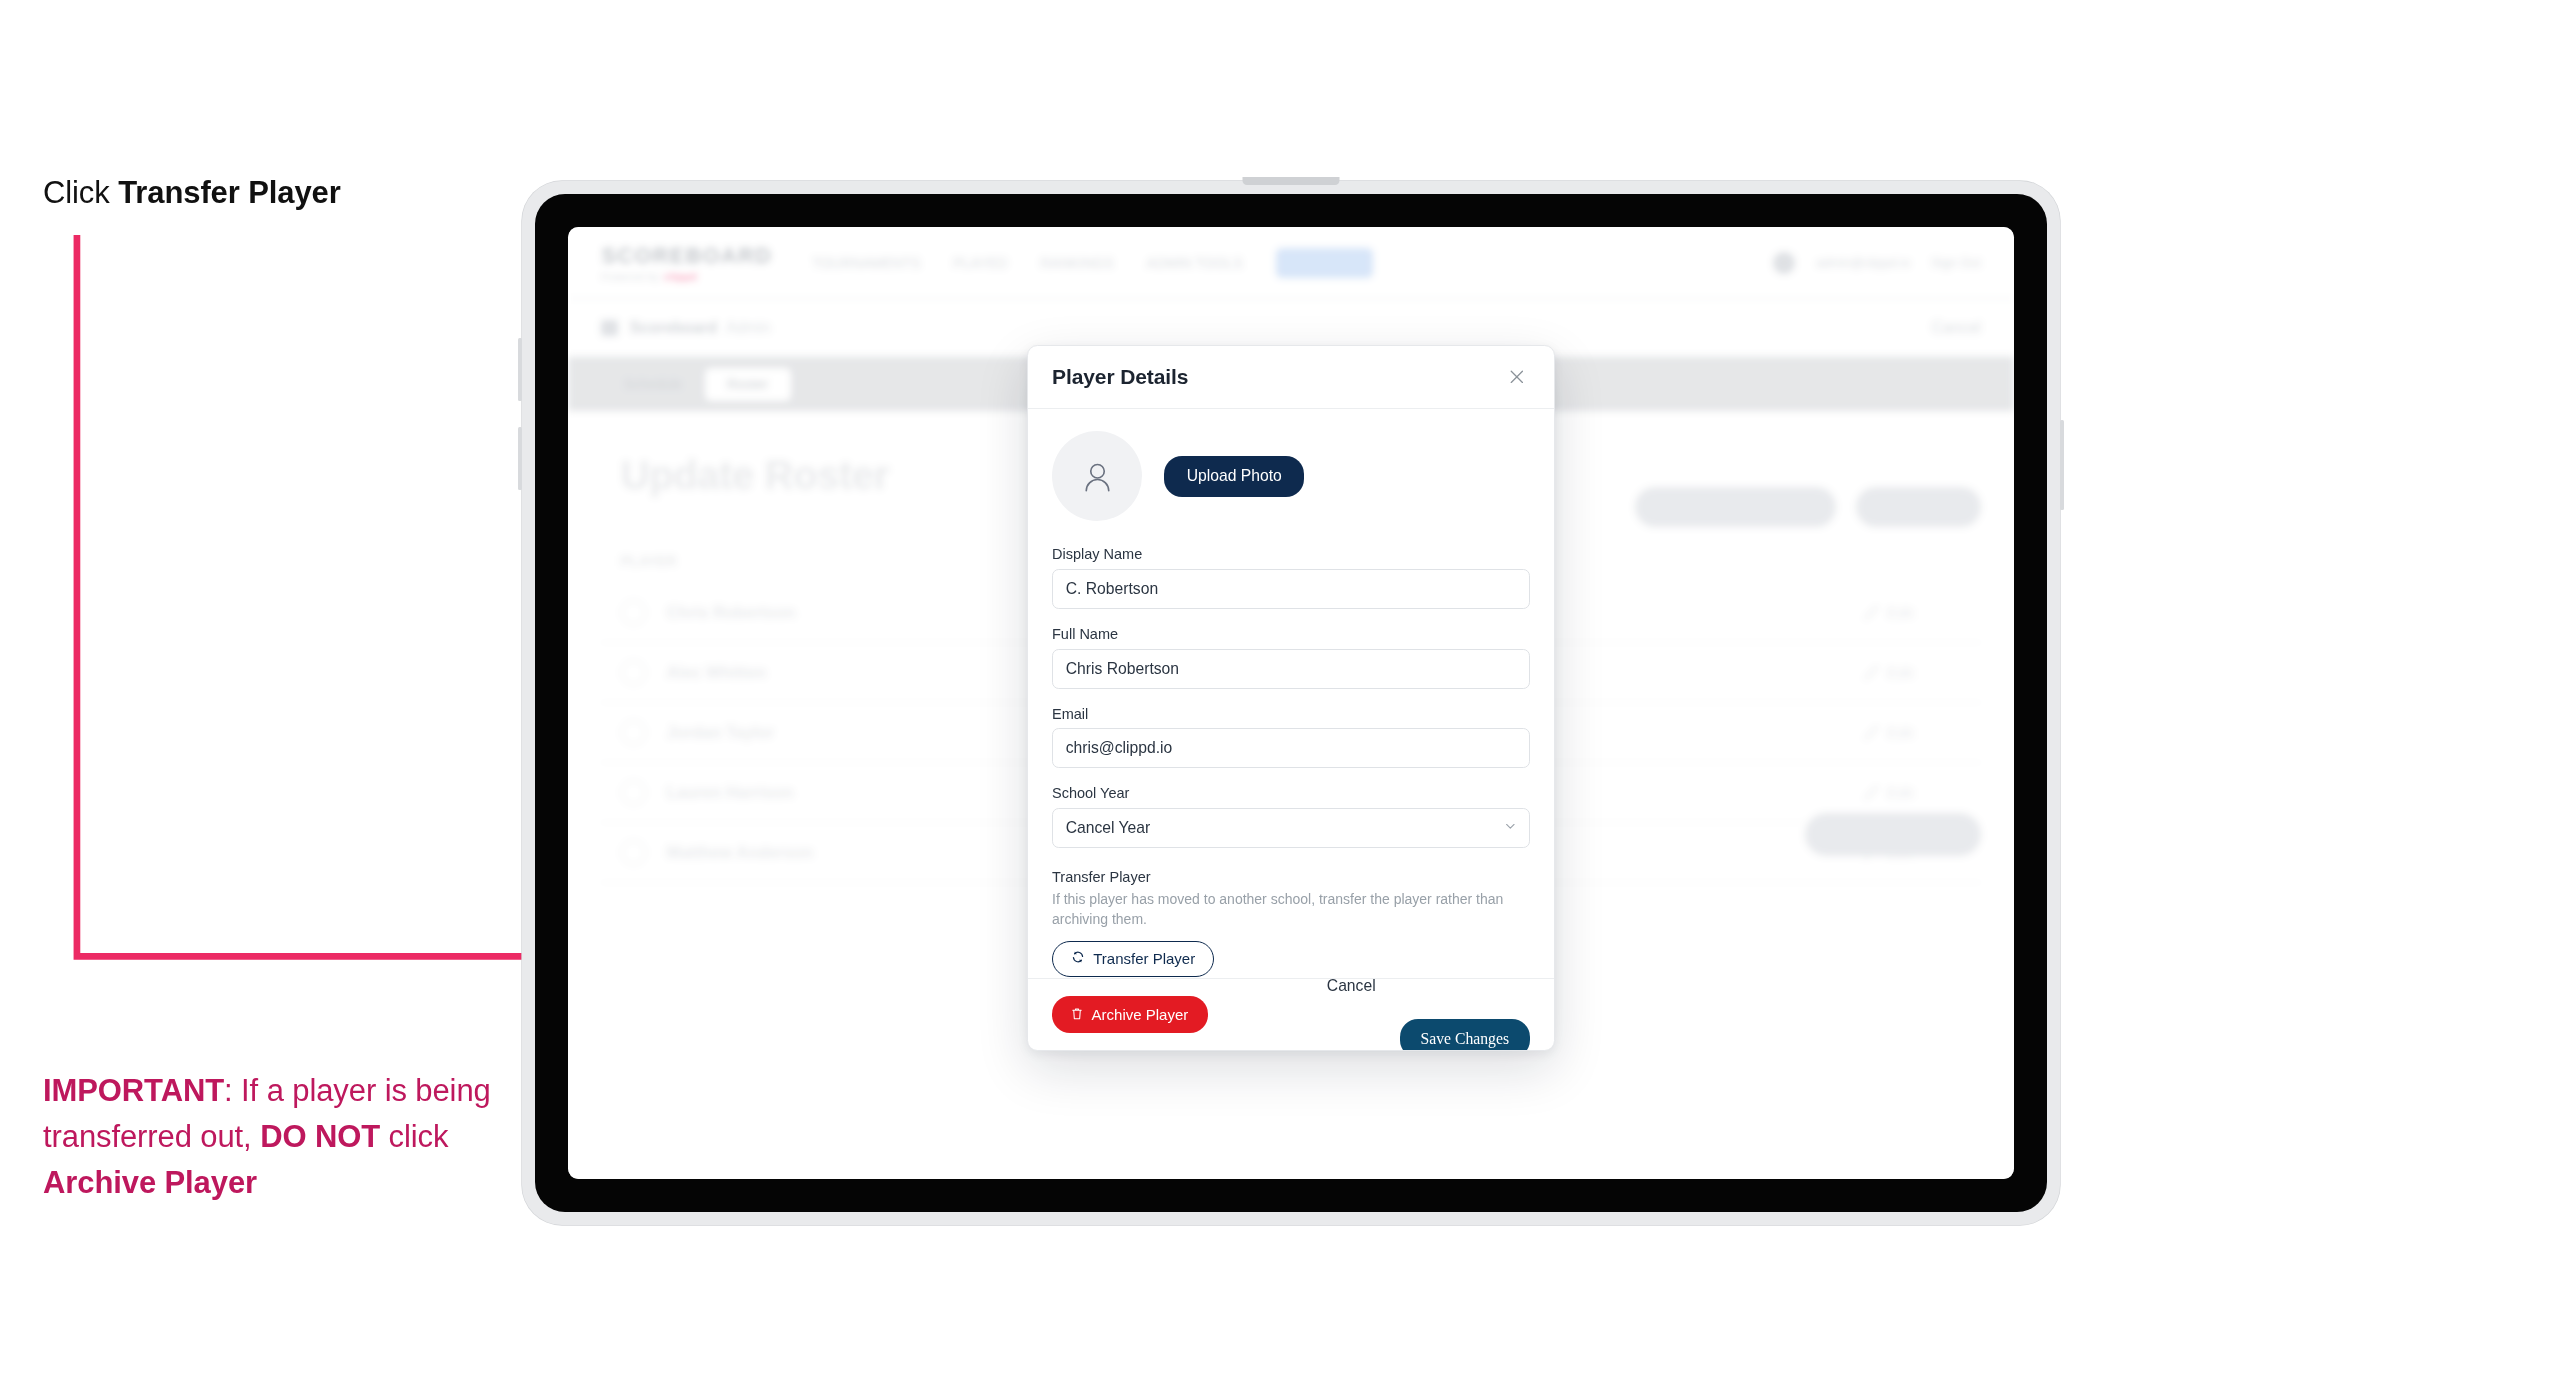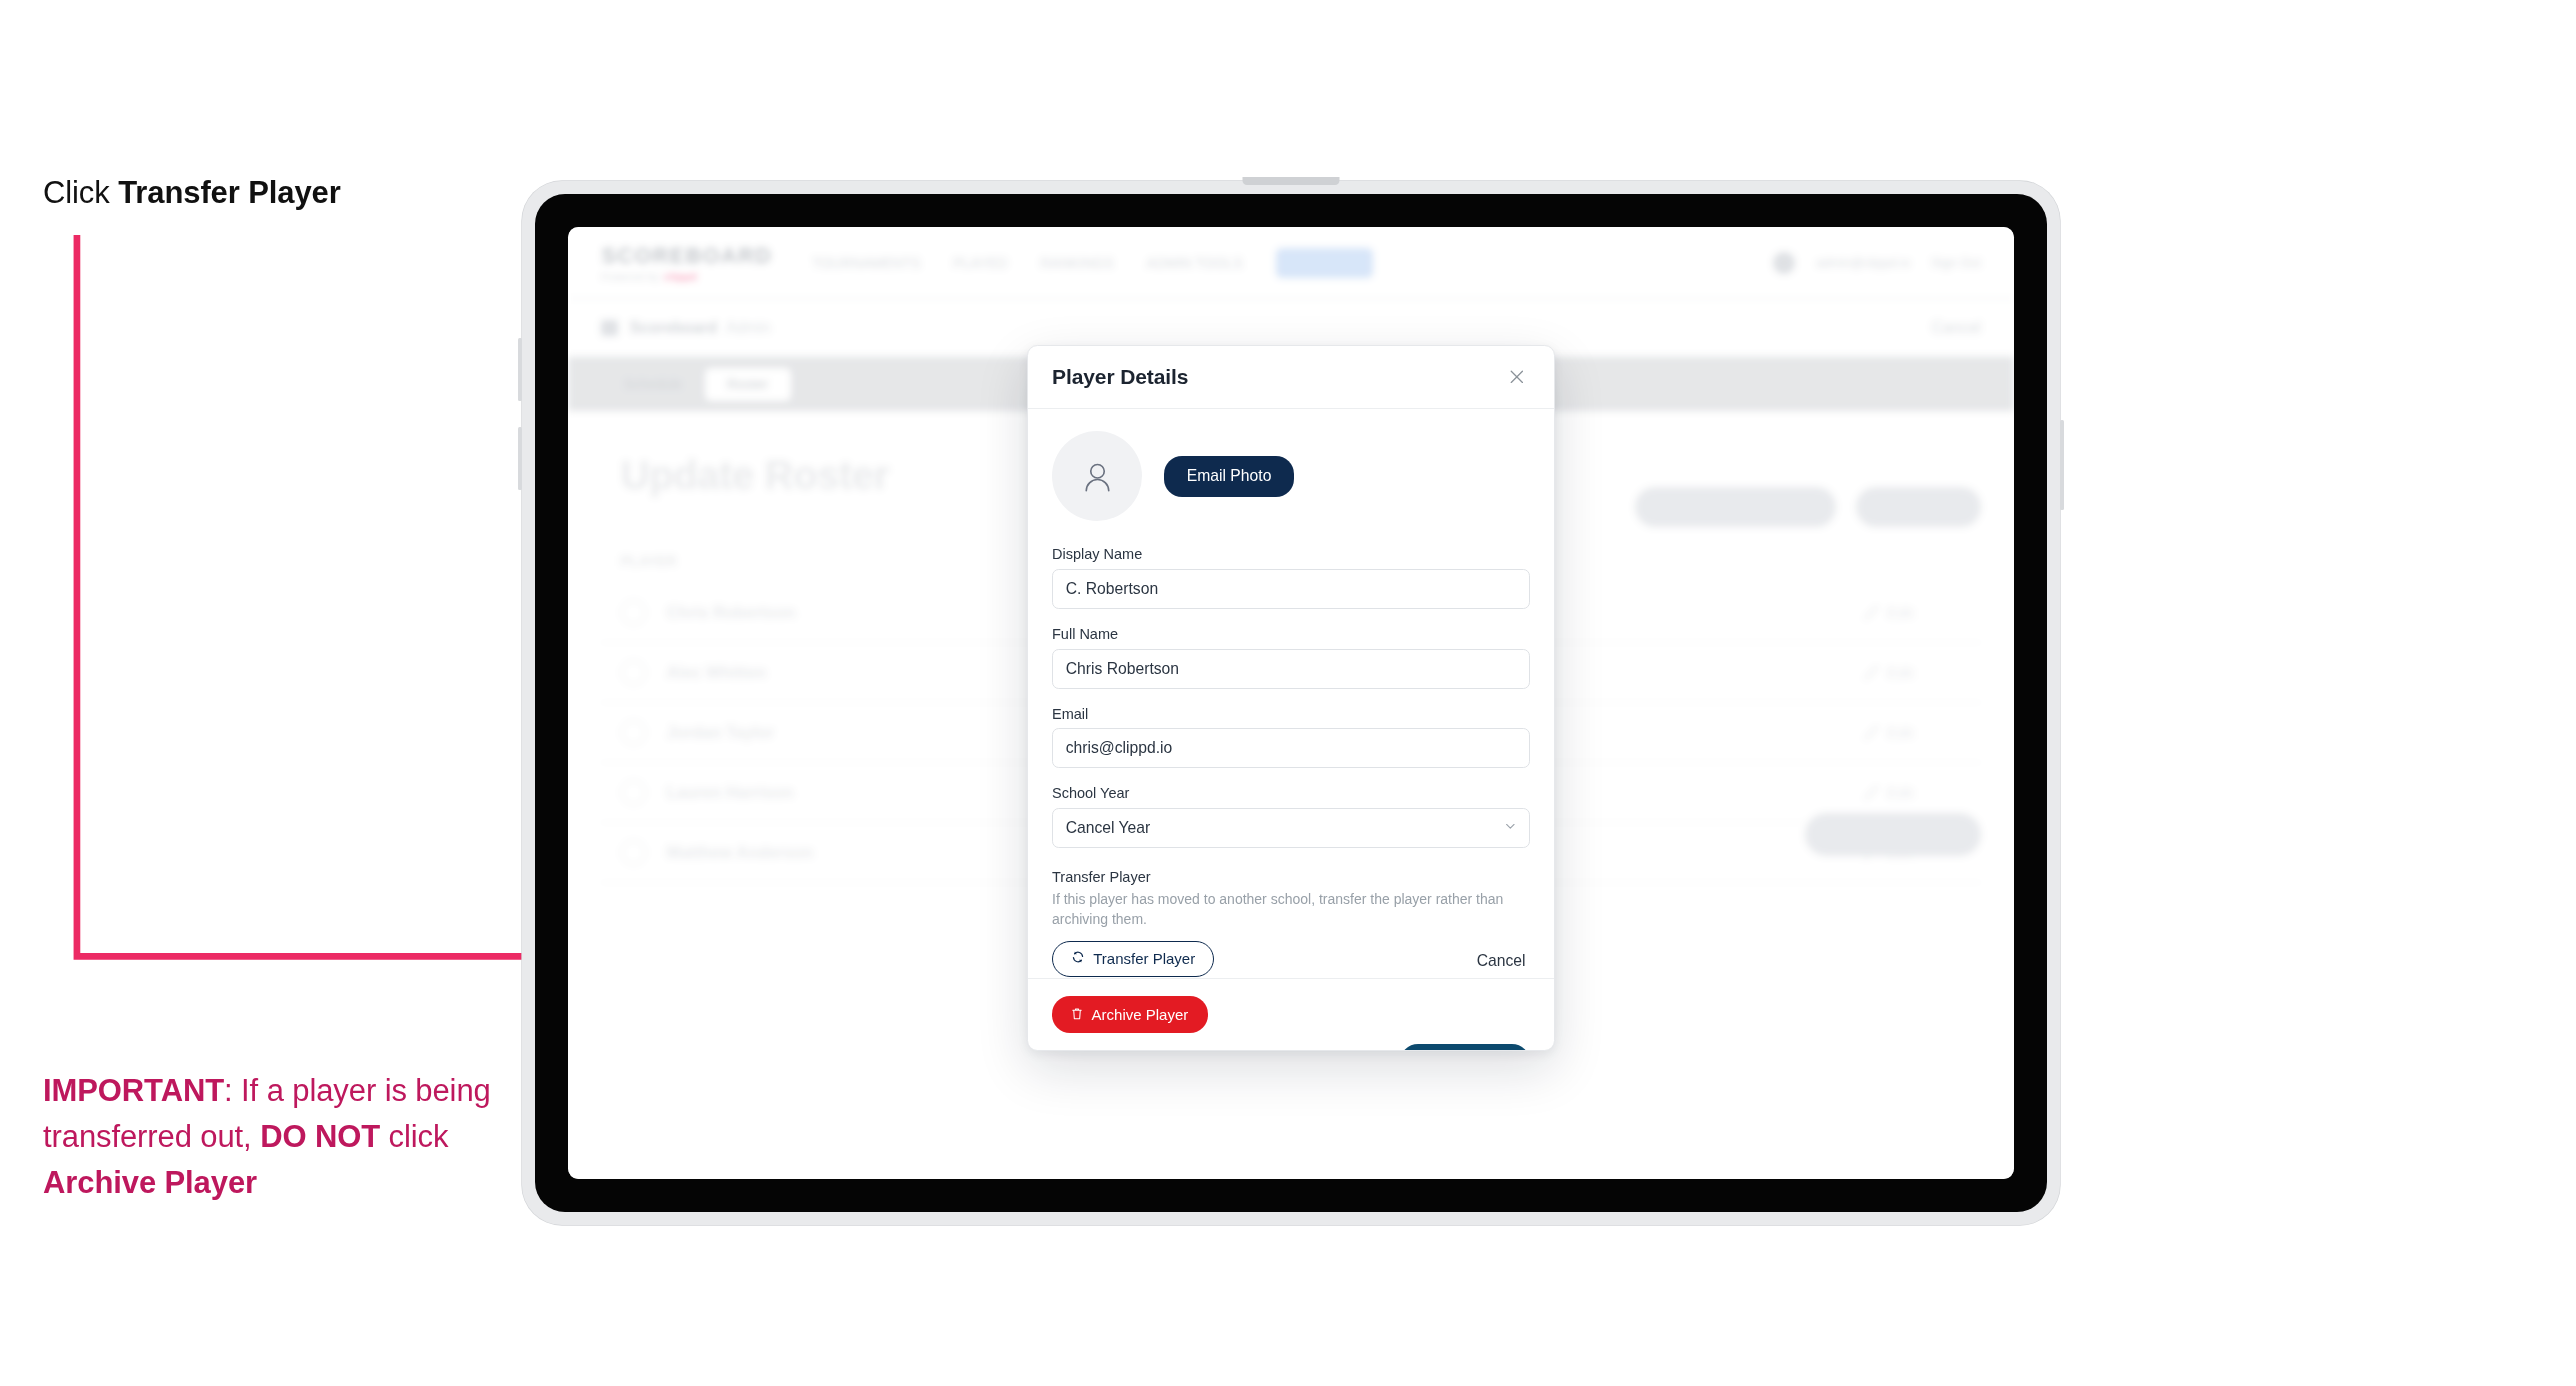--- a/index.html
+++ b/index.html
@@ -168,21 +168,21 @@
   .m-foot {
     flex:0 0 auto; height:72px; border-top:0.7px solid #eceef0;
     display:flex; align-items:center; padding:0 24px; gap:0;
   }
   .archive-btn {
     display:inline-flex; align-items:center; gap:8.2px;
     background:#e31b23; color:#ffffff; border:none; border-radius:18px;
     padding:9.7px 19.4px; font-size:15px; font-weight:500; cursor:pointer;
     font-family:"Liberation Sans", sans-serif;
   }
-  .foot-right { margin-left:auto; display:flex; align-items:flex-end; gap:19.4px;flex-direction:column; }
+  .foot-right { margin-left:auto; display:flex; align-items:flex-start; gap:19.4px; }
   .cancel-btn {
     background:transparent; border:none; color:#2b3542; font-size:15.7px;
     font-weight:500; cursor:pointer; font-family:"Liberation Sans", sans-serif; padding:6px 4.5px;
   }
   .save-btn {
     background:#0c4a6e; color:#ffffff; border:none; border-radius:18px;
     padding:10.4px 21px; font-size:15.7px; font-weight:500; cursor:pointer;
     font-family:Liberation Serif, serif;
     margin-top:48px;
   }
@@ -324,21 +324,21 @@
 
     <div class="m-body">
 
       <div class="photo-row">
         <div class="avatar">
           <svg width="39" height="39" viewBox="0 0 52 52" aria-hidden="true">
             <circle cx="26" cy="19" r="9" fill="none" stroke="#6b7280" stroke-width="2.2"></circle>
             <path d="M11 45 a15 15 0 0 1 30 0" fill="none" stroke="#6b7280" stroke-width="2.2" stroke-linecap="round"></path>
           </svg>
         </div>
-        <button class="upload-btn">Email Photo</button>
+        <button class="upload-btn">Upload Photo</button>
       </div>
 
       <div class="field">
         <div class="f-label">Display Name</div>
         <input class="f-input" type="text" value="C. Robertson" style="">
       </div>
 
       <div class="field">
         <div class="f-label">Full Name</div>
         <input class="f-input" type="text" value="Chris Robertson" style="">

